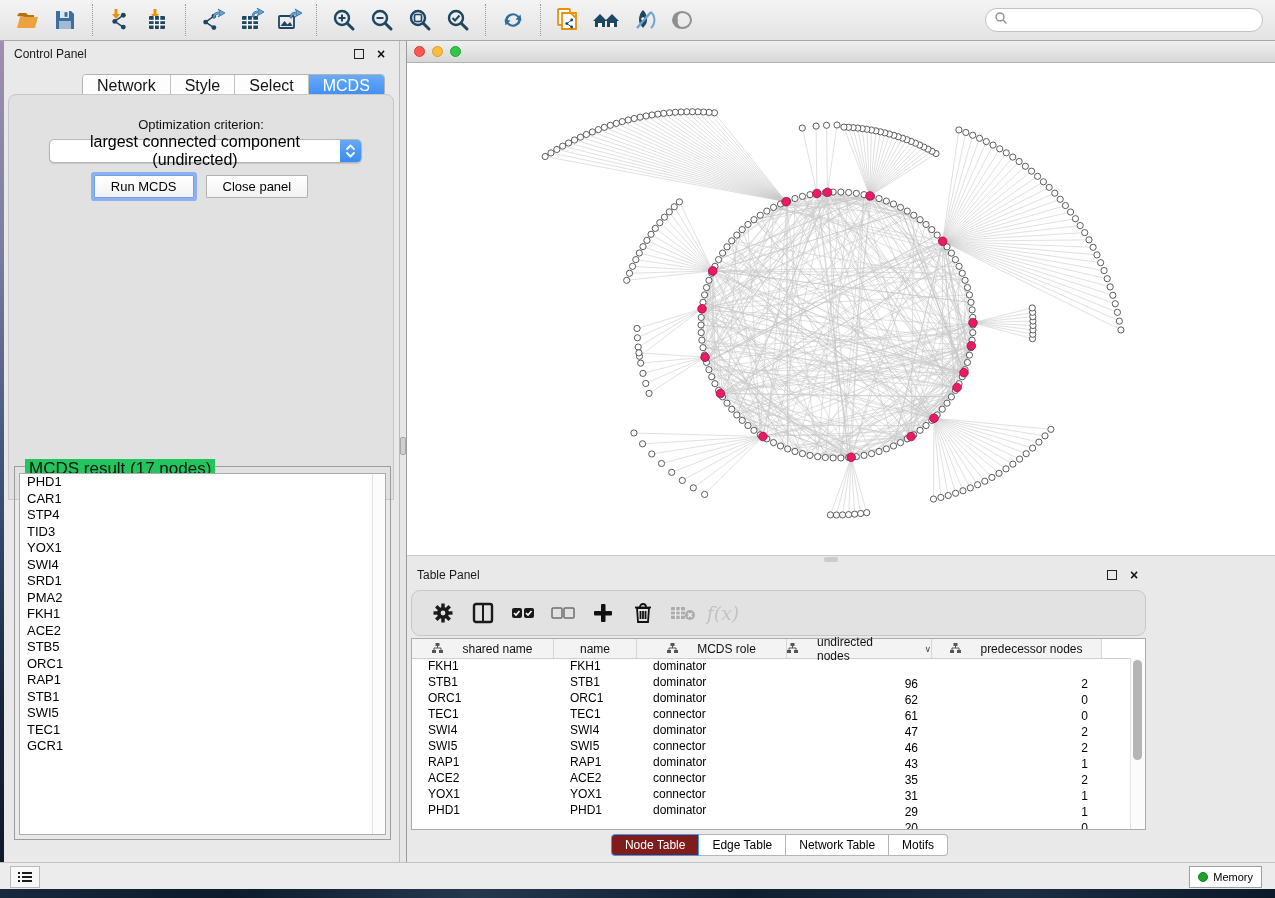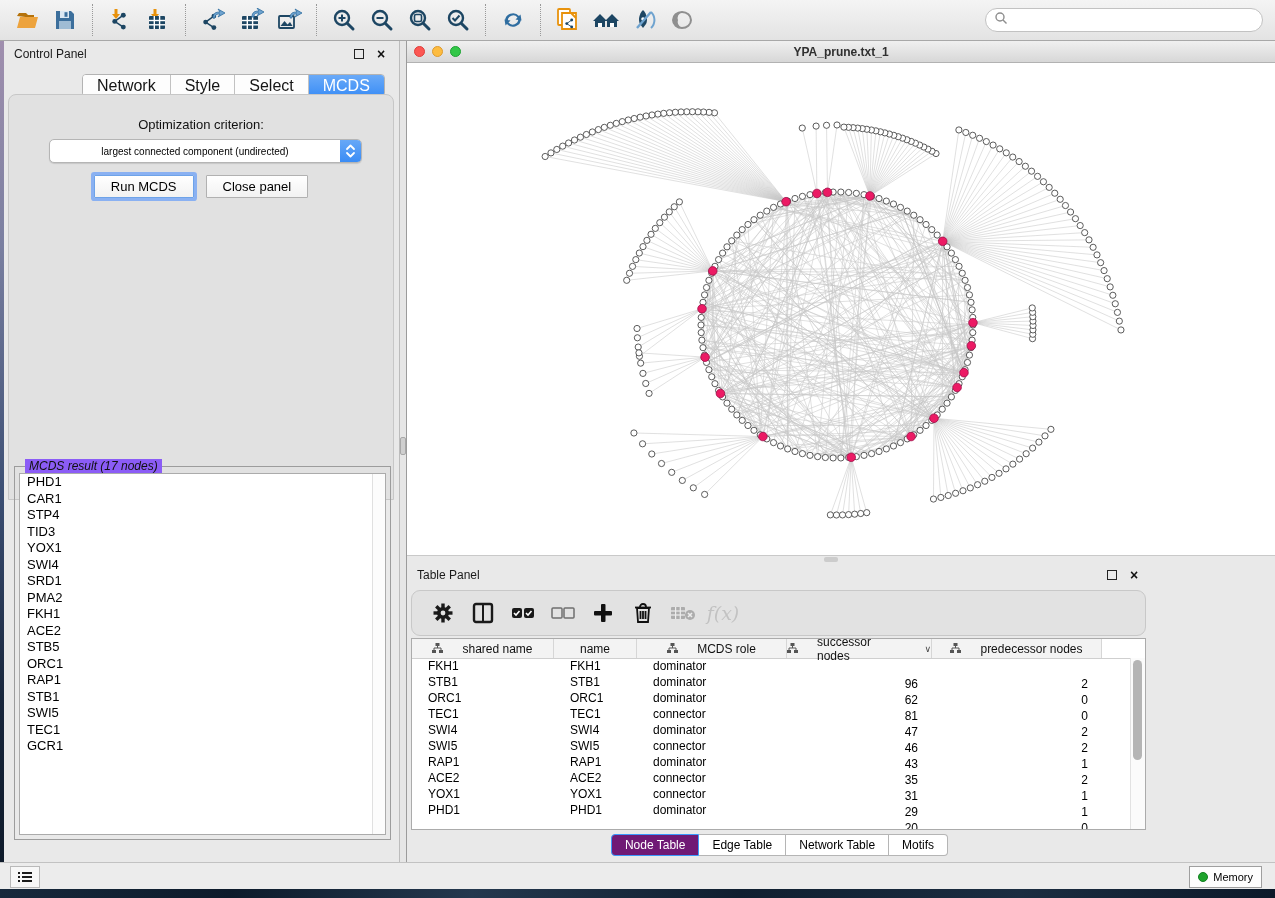--- a/index.html
+++ b/index.html
@@ -36,31 +36,31 @@
   .cp-tab{padding:0 14px;font-size:16px;display:flex;align-items:center;color:#151515;
     border-right:1px solid #c2c2c2;background:#fdfdfd;}
   .cp-tab:last-child{border-right:none;}
   .cp-tab.active{background:linear-gradient(#6aaaf8,#3c8ef6);color:#fff;border-right:none;}
   #cp-body{position:absolute;left:4px;top:53px;width:384px;height:404px;
     background:#e1e1e1;border:1px solid #c7c7c7;border-radius:8px 8px 0 0;}
   #opt-label{margin-top:22px;text-align:center;font-size:13px;color:#111;}
   #opt-select{position:absolute;left:40px;top:44px;width:313px;height:24px;background:#fff;
     border:1px solid #b5b5b5;border-radius:5px;display:flex;align-items:center;box-sizing:border-box;
     box-shadow:0 1px 1px rgba(0,0,0,.12);}
-  #opt-select .val{flex:1;text-align:center;font-size:10px;color:#000;}
+  #opt-select .val{flex:1;text-align:center;font-size:16px;color:#000;}
   #opt-select .stepper{width:21px;height:22px;background:linear-gradient(#67a8f7,#3a8cf5);
     border-radius:0 4px 4px 0;display:flex;flex-direction:column;align-items:center;justify-content:center;}
   .btnrow{position:absolute;left:0;top:80px;width:100%;display:flex;justify-content:center;gap:12px;}
   .mac-btn{height:23px;background:linear-gradient(#ffffff,#f2f2f2);border:1px solid #b1b1b1;
     border-radius:1px;font-size:13px;padding:0 16px;font-family:"Liberation Sans",sans-serif;color:#000;}
   .mac-btn.focused{box-shadow:0 0 0 3px rgba(90,150,250,.65);border-color:#6ea3e8;}
   #mcds-box{position:absolute;left:10px;top:425px;width:375px;height:372px;
     border:1px solid #9c9c9c;}
-  #mcds-box legend,#mcds-label{position:absolute;top:-8px;left:10px;background:#8b5cf6;
-    padding:0 4px;font-size:12px;color:#111;font-style:italic;}
+  #mcds-box legend,#mcds-label{position:absolute;top:-8px;left:10px;background:#22c55e;
+    padding:0 4px;font-size:17px;color:#111;}
   #mcds-list{position:absolute;left:4px;top:6px;right:4px;bottom:4px;background:#fff;
     border:1px solid #ababab;overflow:hidden;}
   #mcds-scroll{position:absolute;right:0;top:0;width:12px;bottom:0;background:#fcfcfc;border-left:1px solid #e0e0e0;}
   .mcds-item{font-size:13px;color:#000;padding:1px 0 1px 7px;line-height:14.5px;}
   
   #v-split{position:absolute;left:400px;top:41px;width:6px;height:821px;background:#e6e6e6;}
   #v-split .handle{position:absolute;left:0px;top:396px;width:6px;height:18px;background:#cfcfcf;
     border:1px solid #a8a8a8;border-radius:2px;box-sizing:border-box;}
   
   #net-window{position:absolute;left:406px;top:41px;width:869px;height:521px;
@@ -92,21 +92,21 @@
   .trow{display:flex;height:16px;align-items:center;}
   .tcell{font-size:12px;color:#000;box-sizing:border-box;padding-left:16px;}
   .tcell.num{text-align:right;padding-left:0;padding-right:14px;margin-top:36px;}
   #tbl-scroll{position:absolute;right:0;top:19px;width:14px;bottom:0;background:#fbfbfb;border-left:1px solid #e2e2e2;}
   #tbl-thumb{position:absolute;left:2px;top:2px;width:9px;height:100px;background:#b5b5b5;border-radius:5px;}
   #bottom-tabs{position:absolute;left:0;right:0;top:272px;display:flex;justify-content:center;}
   .btab{height:20px;display:flex;align-items:center;padding:0 13px;font-size:12px;background:#fff;
     border:1px solid #b5b5b5;border-left:none;color:#000;}
   .btab:first-child{border-left:1px solid #b5b5b5;border-radius:4px 0 0 4px;}
   .btab:last-child{border-radius:0 4px 4px 0;}
-  .btab.active{background:#701a75;color:#fff;border-color:#3b99fc;}
+  .btab.active{background:#7f1d1d;color:#fff;border-color:#3b99fc;}
   
   #status-bar{position:absolute;left:0;top:862px;width:1275px;height:26px;background:#ececec;
     border-top:1px solid #c2c2c2;}
   #status-left-btn{position:absolute;left:10px;top:3px;width:28px;height:20px;background:#f7f7f7;
     border:1px solid #b9b9b9;display:flex;align-items:center;justify-content:center;}
   #memory-btn{position:absolute;right:13px;top:3px;height:20px;background:#fdfdfd;border:1px solid #9f9f9f;
     display:flex;align-items:center;padding:0 8px;font-size:11px;color:#000;gap:5px;}
   #memory-dot{width:10px;height:10px;border-radius:50%;background:#1ea32c;border:1px solid #128021;box-sizing:border-box;}
 </style>
 </head>
@@ -371,21 +371,20 @@
 
 <div id="v-split">
     <div class="handle"></div>
   </div>
 
 <div id="net-window">
   <div id="net-titlebar">
     <span class="tl red"></span>
     <span class="tl yellow"></span>
     <span class="tl green"></span>
-    <span id="net-title">YPA_prune.txt_1</span>
   </div>
   <div id="net-canvas">
     <svg id="net-svg" width="869" height="492">
         <g stroke="#a8a8a8" stroke-width="0.55" opacity="0.65">
           <line x1="379.053503295436" y1="138.6845473426173" x2="558.0908334549754" y2="217.3054307023478"></line>
           <line x1="379.053503295436" y1="138.6845473426173" x2="564.0081216752862" y2="284.679451620139"></line>
           <line x1="379.053503295436" y1="138.6845473426173" x2="380.65815207231276" y2="385.9379158851231"></line>
           <line x1="379.053503295436" y1="138.6845473426173" x2="294.88648399259716" y2="277.1608575154419"></line>
           <line x1="379.053503295436" y1="138.6845473426173" x2="319.9736887650072" y2="183.82456144510104"></line>
           <line x1="379.053503295436" y1="138.6845473426173" x2="297.53437929584265" y2="231.87592993237334"></line>
@@ -1320,21 +1319,21 @@
         </div>
         <div class="hcell" style="width: 145px;">
           <span><svg width="11" height="10" viewBox="0 0 11 10">
               <g fill="#555">
                 <rect x="3.5" y="0" width="4" height="3"></rect>
                 <rect x="0" y="7" width="4" height="3"></rect>
                 <rect x="7" y="7" width="4" height="3"></rect>
                 <path d="M5.5 3 v2 M2 7 v-2 h7 v2" stroke="#555" stroke-width="1" fill="none"></path>
               </g>
             </svg></span>
-          <span>successor nodes</span>
+          <span>undirected nodes</span>
           <span class="sort">∨</span>
         </div>
         <div class="hcell" style="width: 170px;">
           <span><svg width="11" height="10" viewBox="0 0 11 10">
               <g fill="#555">
                 <rect x="3.5" y="0" width="4" height="3"></rect>
                 <rect x="0" y="7" width="4" height="3"></rect>
                 <rect x="7" y="7" width="4" height="3"></rect>
                 <path d="M5.5 3 v2 M2 7 v-2 h7 v2" stroke="#555" stroke-width="1" fill="none"></path>
               </g>
@@ -1355,21 +1354,21 @@
           <div class="tcell" style="width: 142px;">STB1</div>
           <div class="tcell" style="width: 83px;">STB1</div>
           <div class="tcell" style="width: 150px;">dominator</div>
           <div class="tcell num" style="width: 145px;">62</div>
           <div class="tcell num" style="width: 170px;">0</div>
         </div>
         <div class="trow">
           <div class="tcell" style="width: 142px;">ORC1</div>
           <div class="tcell" style="width: 83px;">ORC1</div>
           <div class="tcell" style="width: 150px;">dominator</div>
-          <div class="tcell num" style="width: 145px;">81</div>
+          <div class="tcell num" style="width: 145px;">61</div>
           <div class="tcell num" style="width: 170px;">0</div>
         </div>
         <div class="trow">
           <div class="tcell" style="width: 142px;">TEC1</div>
           <div class="tcell" style="width: 83px;">TEC1</div>
           <div class="tcell" style="width: 150px;">connector</div>
           <div class="tcell num" style="width: 145px;">47</div>
           <div class="tcell num" style="width: 170px;">2</div>
         </div>
         <div class="trow">

